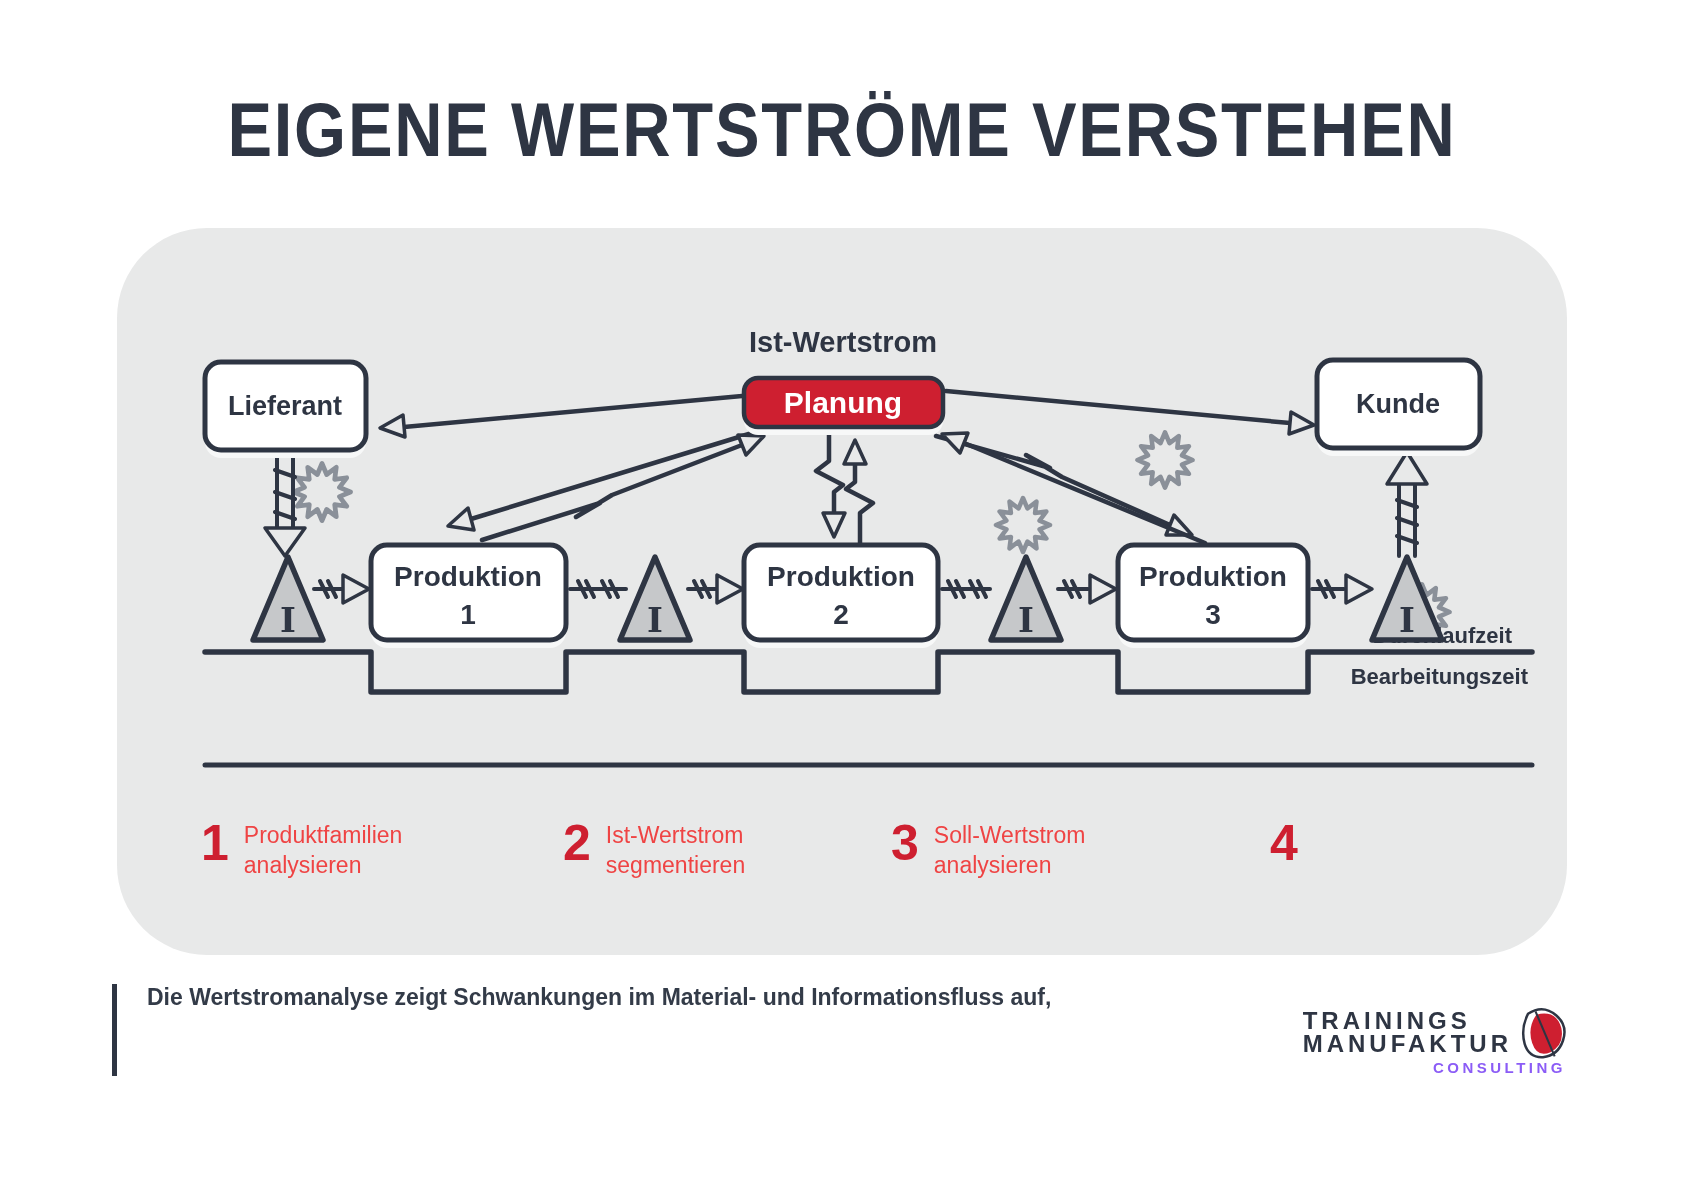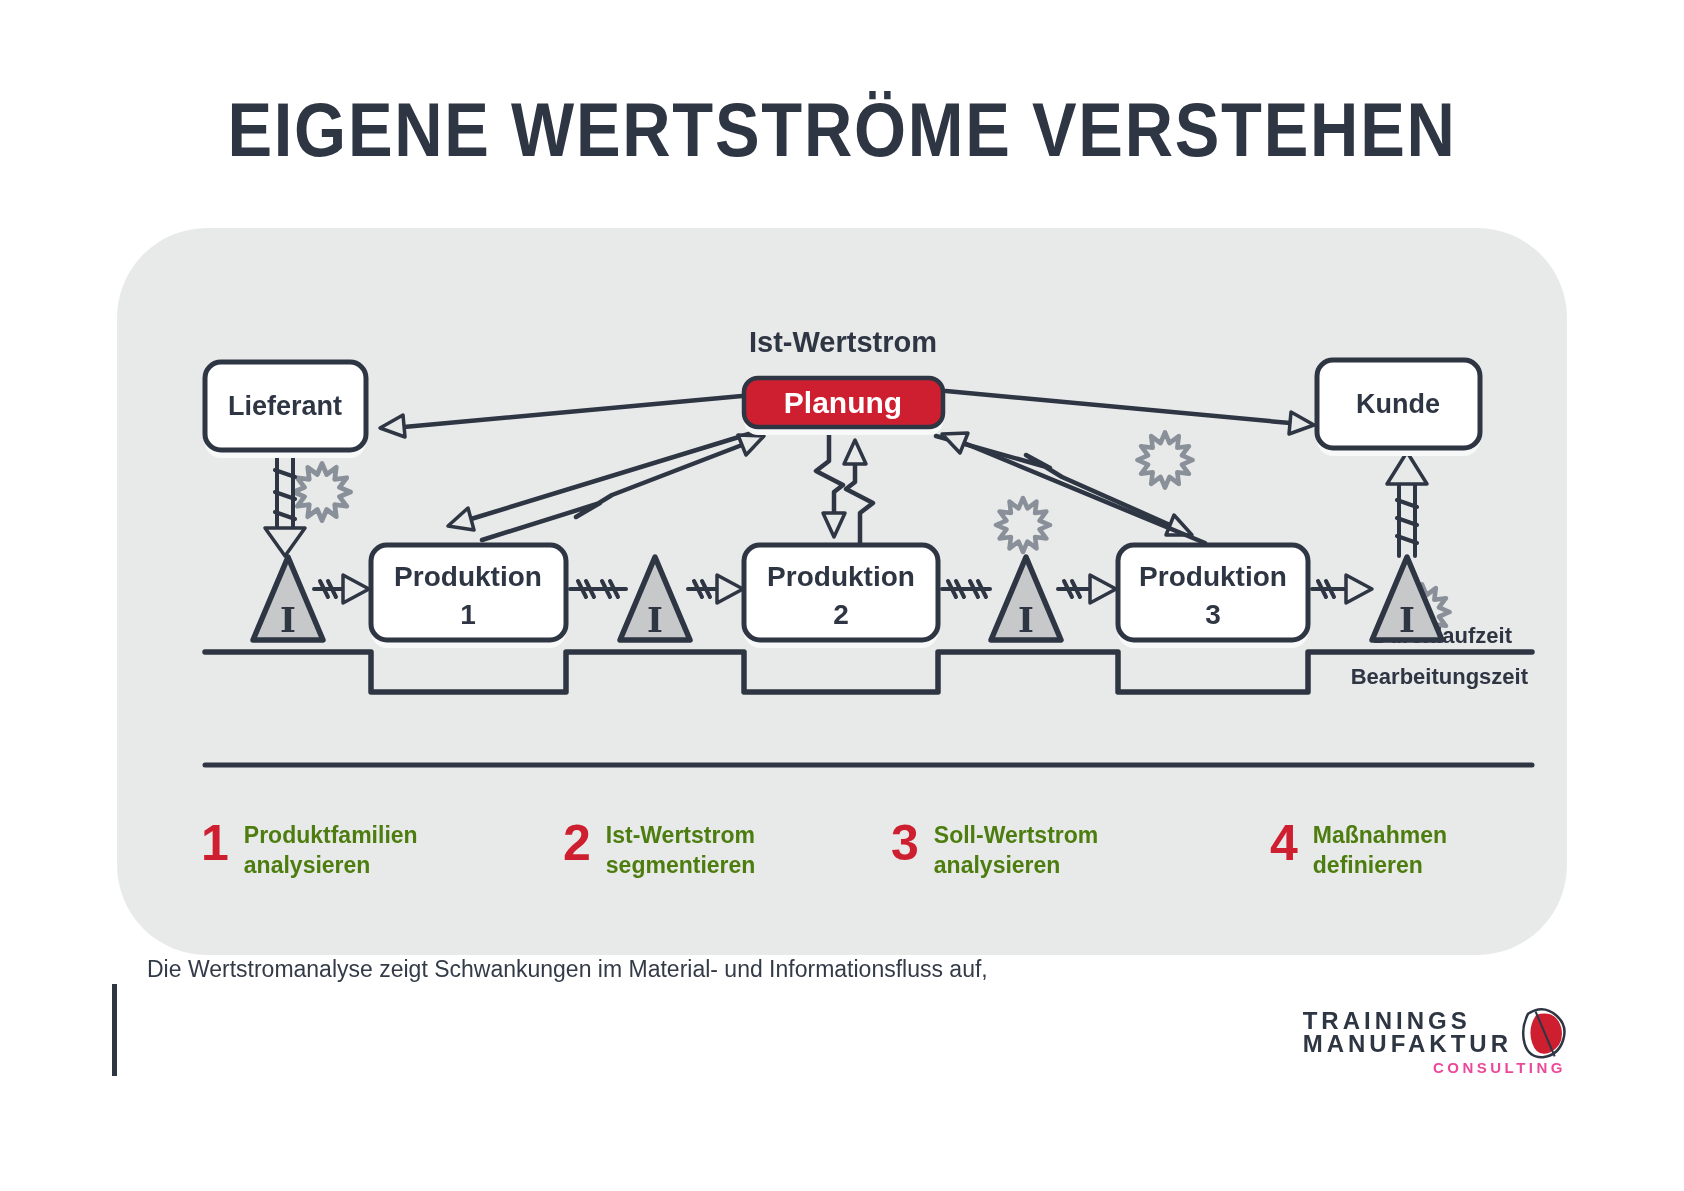--- a/index.html
+++ b/index.html
@@ -24,31 +24,31 @@
   .burst{fill:none;stroke:#8a9099;stroke-width:5;stroke-linejoin:round;}
   .timeline{stroke:#2e3543;stroke-width:5.5;fill:none;stroke-linecap:round;stroke-linejoin:round;}
   .divider{stroke:#2e3543;stroke-width:5;stroke-linecap:round;}
   .t{fill:#2e3543;font-family:"Liberation Sans",sans-serif;font-weight:bold;}
   .t-white{fill:#ffffff;font-family:"Liberation Sans",sans-serif;font-weight:bold;}
   .t-serif{fill:#2e3543;font-family:"DejaVu Serif","Liberation Serif",serif;font-weight:bold;}
 
   
   .step{position:absolute;top:818px;display:flex;align-items:flex-start;}
   .step-num{font-size:50px;line-height:50px;font-weight:800;color:#ce1f30;margin-right:15px;}
-  .step-label{font-size:23px;line-height:30px;font-weight:bold;color:#4d7c0f;padding-top:2px;}
+  .step-label{font-size:23px;line-height:30px;font-weight:normal;color:#ef4444;padding-top:2px;}
 
   
   .quote-bar{position:absolute;left:112px;top:984px;width:5px;height:92px;background:#2e3543;}
-  .quote{position:absolute;left:147px;top:952px;font-size:23px;line-height:35px;
-         font-weight:normal;color:#333b48;}
+  .quote{position:absolute;left:147px;top:980px;font-size:23px;line-height:35px;
+         font-weight:bold;color:#333b48;}
   .logo{position:absolute;left:1340px;top:1005px;width:228px;height:84px;}
   .logo-names{position:absolute;right:56px;top:4px;text-align:left;
               font-size:24px;line-height:23px;font-weight:bold;letter-spacing:4px;color:#2e3543;white-space:nowrap;}
   .logo-sub{position:absolute;right:2px;top:54px;text-align:right;
-            font-size:15px;font-weight:bold;letter-spacing:3.5px;color:#ec4899;white-space:nowrap;}
+            font-size:15px;font-weight:bold;letter-spacing:3.5px;color:#8b5cf6;white-space:nowrap;}
   .logo-mark{position:absolute;right:0;top:0;width:50px;height:56px;}
 </style>
 </head>
 <body>
 
 <div class="page">
 
   <div class="title">EIGENE WERTSTRÖME VERSTEHEN</div>
 
   <div class="panel"></div>
@@ -189,22 +189,20 @@
     <span class="step-label"><span>Ist-Wertstrom</span><br>
     <span>segmentieren</span></span>
   </div>
   <div class="step" style="left:891px">
     <span class="step-num">3</span>
     <span class="step-label"><span>Soll-Wertstrom</span><br>
     <span>analysieren</span></span>
   </div>
   <div class="step" style="left:1270px">
     <span class="step-num">4</span>
-    <span class="step-label"><span>Maßnahmen</span><br>
-    <span>definieren</span></span>
   </div>
 
   <div class="quote-bar"></div>
   <div class="quote">
     <span>Die Wertstromanalyse zeigt Schwankungen im Material- und Informationsfluss auf,</span><br>
   </div>
 
   <div class="logo">
     <div class="logo-names">
       <span>TRAININGS</span><br>

